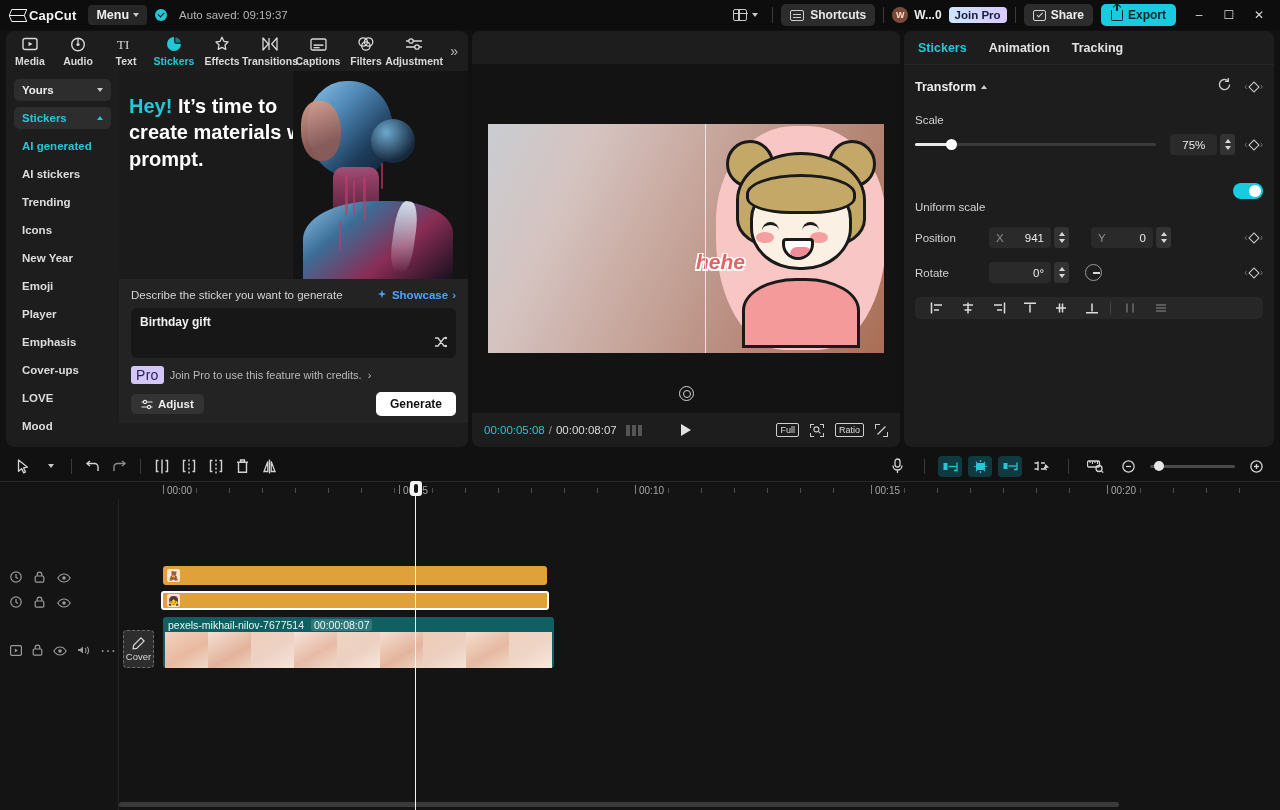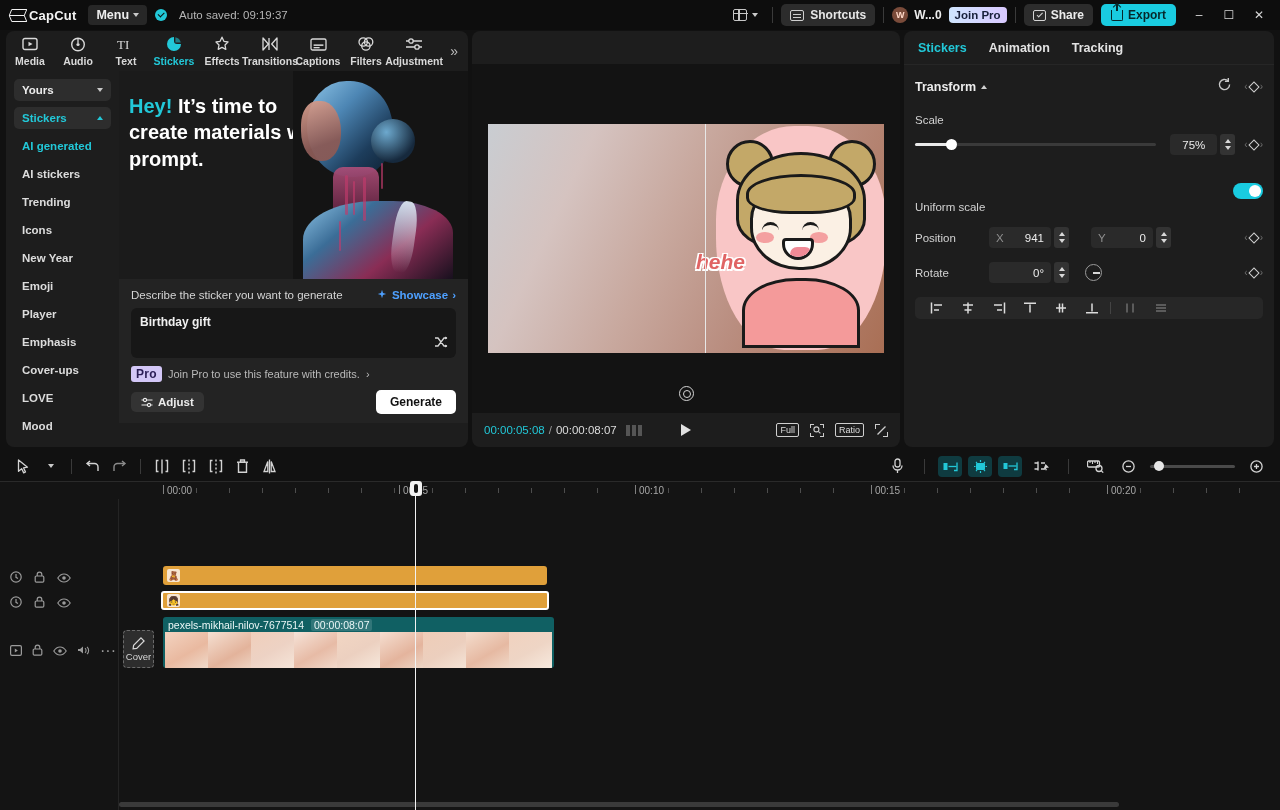--- a/index.html
+++ b/index.html
@@ -114,21 +114,21 @@
   }
   .pc-head{display:flex;align-items:center;justify-content:space-between;}
   .pc-label{font-size:11.5px;color:#d4d4d4;}
   .showcase{display:flex;align-items:center;gap:4px;font-size:11.5px;font-weight:bold;color:#4ea0ff;cursor:pointer;}
   .pc-input{
     margin-top:7px;height:50px;background:#171717;border-radius:6px;padding:7px 9px;position:relative;cursor:text;
   }
   .pc-input .val{font-size:12px;font-weight:bold;color:#f0f0f0;}
   .shuffle{position:absolute;right:8px;bottom:6px;color:#d6d6d6;cursor:pointer;}
   .pc-pro{margin-top:8px;display:flex;align-items:center;gap:6px;font-size:11px;color:#b9b9b9;}
-  .pro-badge{background:#d3c7f7;color:#2a1d55;font-size:12px;font-weight:bold;border-radius:3px;padding:1px 5px;letter-spacing:.3px;}
+  .pro-badge{background:#d3c7f7;color:#2a1d55;font-size:14px;font-weight:normal;border-radius:3px;padding:1px 5px;letter-spacing:.3px;}
   .pc-actions{margin-top:8px;display:flex;align-items:center;justify-content:space-between;}
   .adjust-btn{background:#333;border-radius:5px;padding:4px 10px;font-size:11.5px;font-weight:bold;color:#ececec;display:flex;align-items:center;gap:5px;cursor:pointer;}
   .generate-btn{background:#fff;border-radius:5px;padding:5px 14px;font-size:12px;font-weight:bold;color:#111;cursor:pointer;}
 
   
   .player-panel{
     position:absolute;left:472px;top:31px;width:428px;height:416px;background:#1d1d1d;border-radius:8px;overflow:hidden;
   }
   .player-head{height:33px;display:flex;align-items:center;justify-content:space-between;padding:0 12px;
     font-size:12px;font-weight:bold;color:#ededed;border-bottom:1px solid #171717;}

